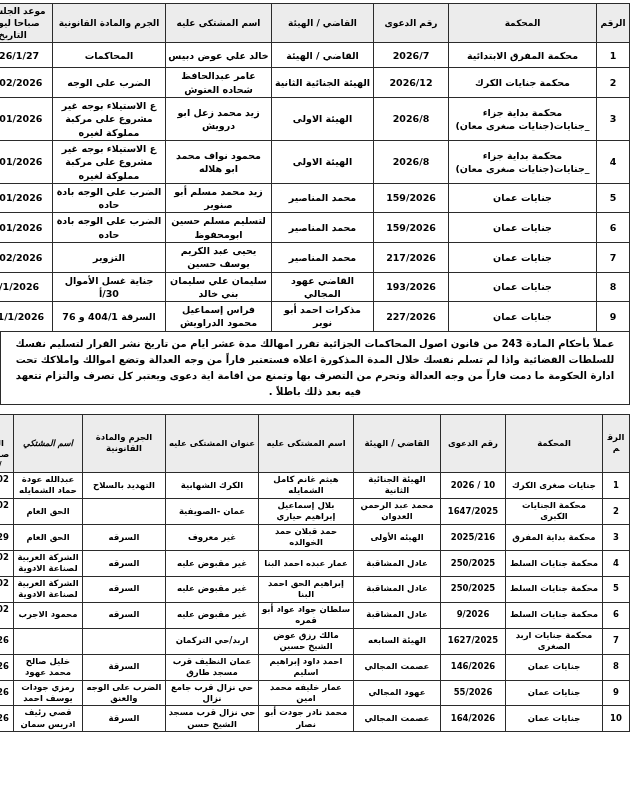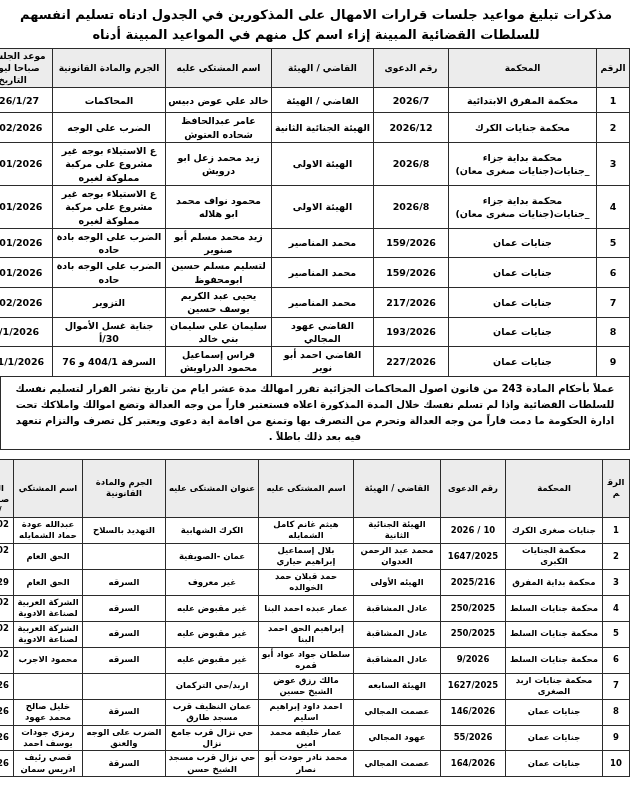--- a/index.html
+++ b/index.html
@@ -34,36 +34,35 @@
   .t1 th:nth-child(6){width:108px;}
   .t1 th:nth-child(7){width:75px;}
   
   .t2 th:nth-child(1){width:22px;}
   .t2 th:nth-child(2){width:92px;}
   .t2 th:nth-child(3){width:60px;}
   .t2 th:nth-child(4){width:82px;}
   .t2 th:nth-child(5){width:90px;}
   .t2 th:nth-child(6){width:88px;}
   .t2 th:nth-child(7){width:78px;}
-  .t2 th:nth-child(8){width:64px;}
+  .t2 th:nth-child(8){width:64px;font-style:italic;}
   .t2 th:nth-child(9){width:52px;}
   .notice{
     width:614px;margin:-1px auto 4px auto;
     border:1px solid #2b2b2b;
     font-size:10px;font-weight:bold;text-align:center;
     line-height:1.6;padding:4px 7px;
   }
   .gap{height:5px;}
 </style>
 </head>
 <body>
 
 <div class="page">
 
-  <div class="doc-title">مذكرات تبليغ مواعيد جلسات قرارات الامهال على المذكورين في الجدول ادناه تسليم انفسهم للسلطات القضائية المبينة إزاء اسم كل منهم في المواعيد المبينة أدناه</div>
 
   <table class="t1">
     <thead>
       <tr>
           <th>الرقم</th>
           <th>المحكمة</th>
           <th>رقم الدعوى</th>
           <th>القاضي / الهيئة</th>
           <th>اسم المشتكى عليه</th>
           <th>الجرم والمادة القانونية</th>
@@ -140,21 +139,21 @@
           <td>193/2026</td>
           <td>القاضي عهود المجالي</td>
           <td>سليمان علي سليمان بني خالد</td>
           <td>جناية غسل الأموال 30/أ</td>
           <td>29/1/2026</td>
         </tr>
         <tr>
           <td>9</td>
           <td>جنايات عمان</td>
           <td>227/2026</td>
-          <td>القاضي احمد أبو نوير</td>
+          <td>مذكرات احمد أبو نوير</td>
           <td>فراس إسماعيل محمود الدراويش</td>
           <td>السرقة 404/1 و 76</td>
           <td>28/1/1/2026</td>
         </tr>
       </tbody>
   </table>
 
   <div class="notice">عملاً بأحكام المادة 243 من قانون اصول المحاكمات الجزائية تقرر امهالك مدة عشر ايام من تاريخ نشر القرار لتسليم نفسك للسلطات القضائية واذا لم تسلم نفسك خلال المدة المذكورة اعلاه فستعتبر فاراً من وجه العدالة وتضع اموالك واملاكك تحت ادارة الحكومة ما دمت فاراً من وجه العدالة وتحرم من التصرف بها وتمنع من اقامة اية دعوى ويعتبر كل تصرف والتزام تتعهد فيه بعد ذلك باطلاً .</div>
 
   <div class="gap"></div>

